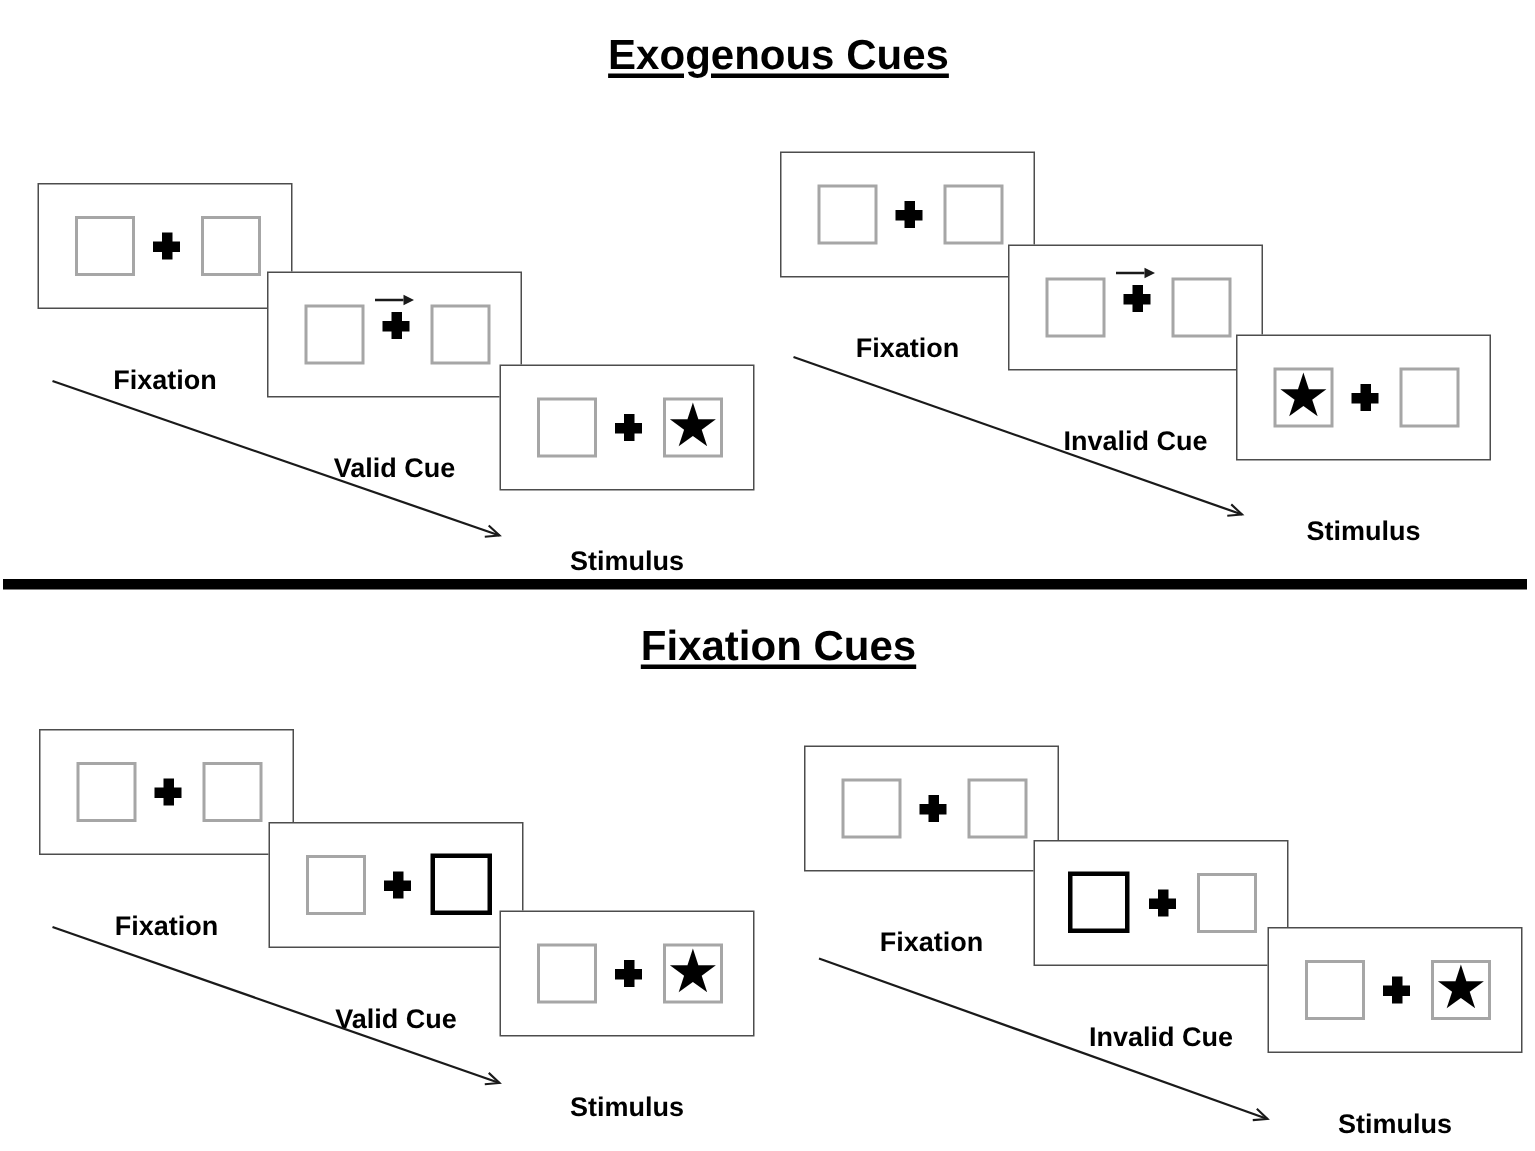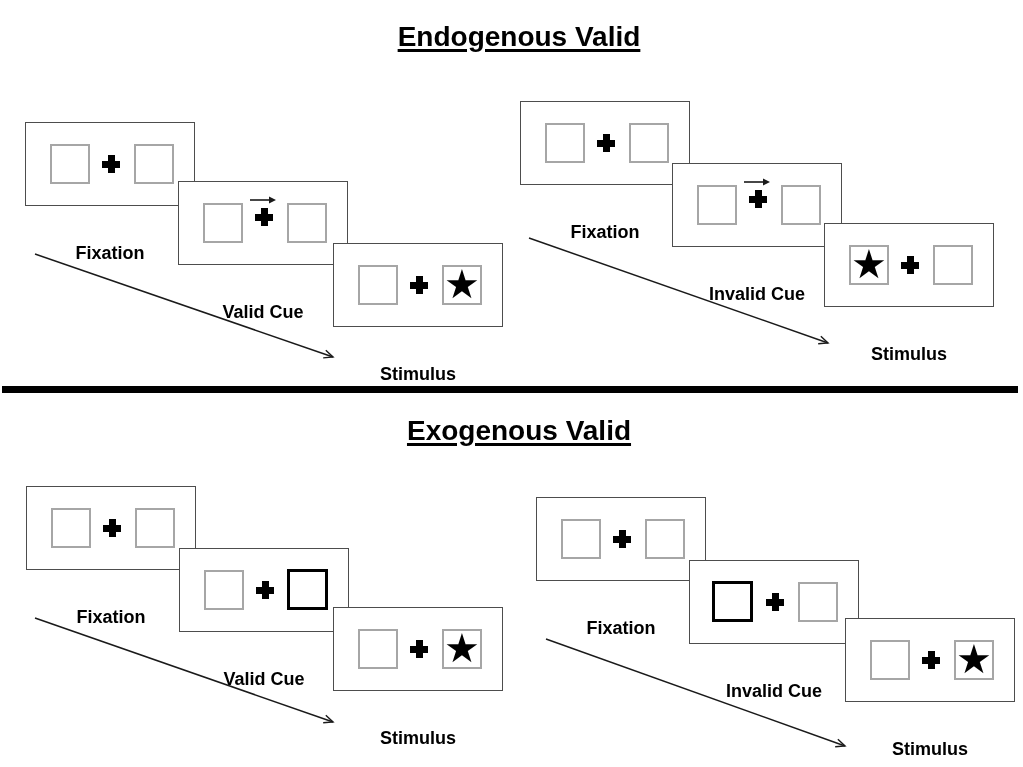--- a/index.html
+++ b/index.html
@@ -49,21 +49,21 @@
 
 <svg width="0" height="0" style="position:absolute" aria-hidden="true">
   <defs>
     <marker id="openhead" markerWidth="14" markerHeight="12" refX="11" refY="5" orient="auto" markerUnits="userSpaceOnUse">
       <path d="M2,1 L11,5 L2,9" fill="none" stroke="#1a1a1a" stroke-width="1.4"></path>
     </marker>
   </defs>
 </svg>
 
 <div>
-  <div class="title" style="left:319px;top:21px">Endogenous Valid</div>
+  <div class="title" style="left:319px;top:21px">Exogenous Cues</div>
 
   <div>
     <div class="panel" style="left:25px;top:122px">
       <div class="box pos-left"></div>
       <div class="plus">
           <i class="h"></i>
           <i class="v"></i>
         </div>
       <div class="box pos-right"></div>
     </div>
@@ -139,21 +139,21 @@
 
     <svg class="tarrow" style="left:524px;top:232px" width="314" height="120">
       <line x1="5" y1="6" x2="304" y2="111" stroke-width="1.5" marker-end="url(#openhead)"></line>
     </svg>
   </div>
 </div>
 
 <div class="divider"></div>
 
 <div>
-  <div class="title" style="left:319px;top:415px">Exogenous Valid</div>
+  <div class="title" style="left:319px;top:415px">Fixation Cues</div>
 
   <div>
     <div class="panel" style="left:26px;top:486px">
       <div class="box pos-left"></div>
       <div class="plus">
           <i class="h"></i>
           <i class="v"></i>
         </div>
       <div class="box pos-right"></div>
     </div>

